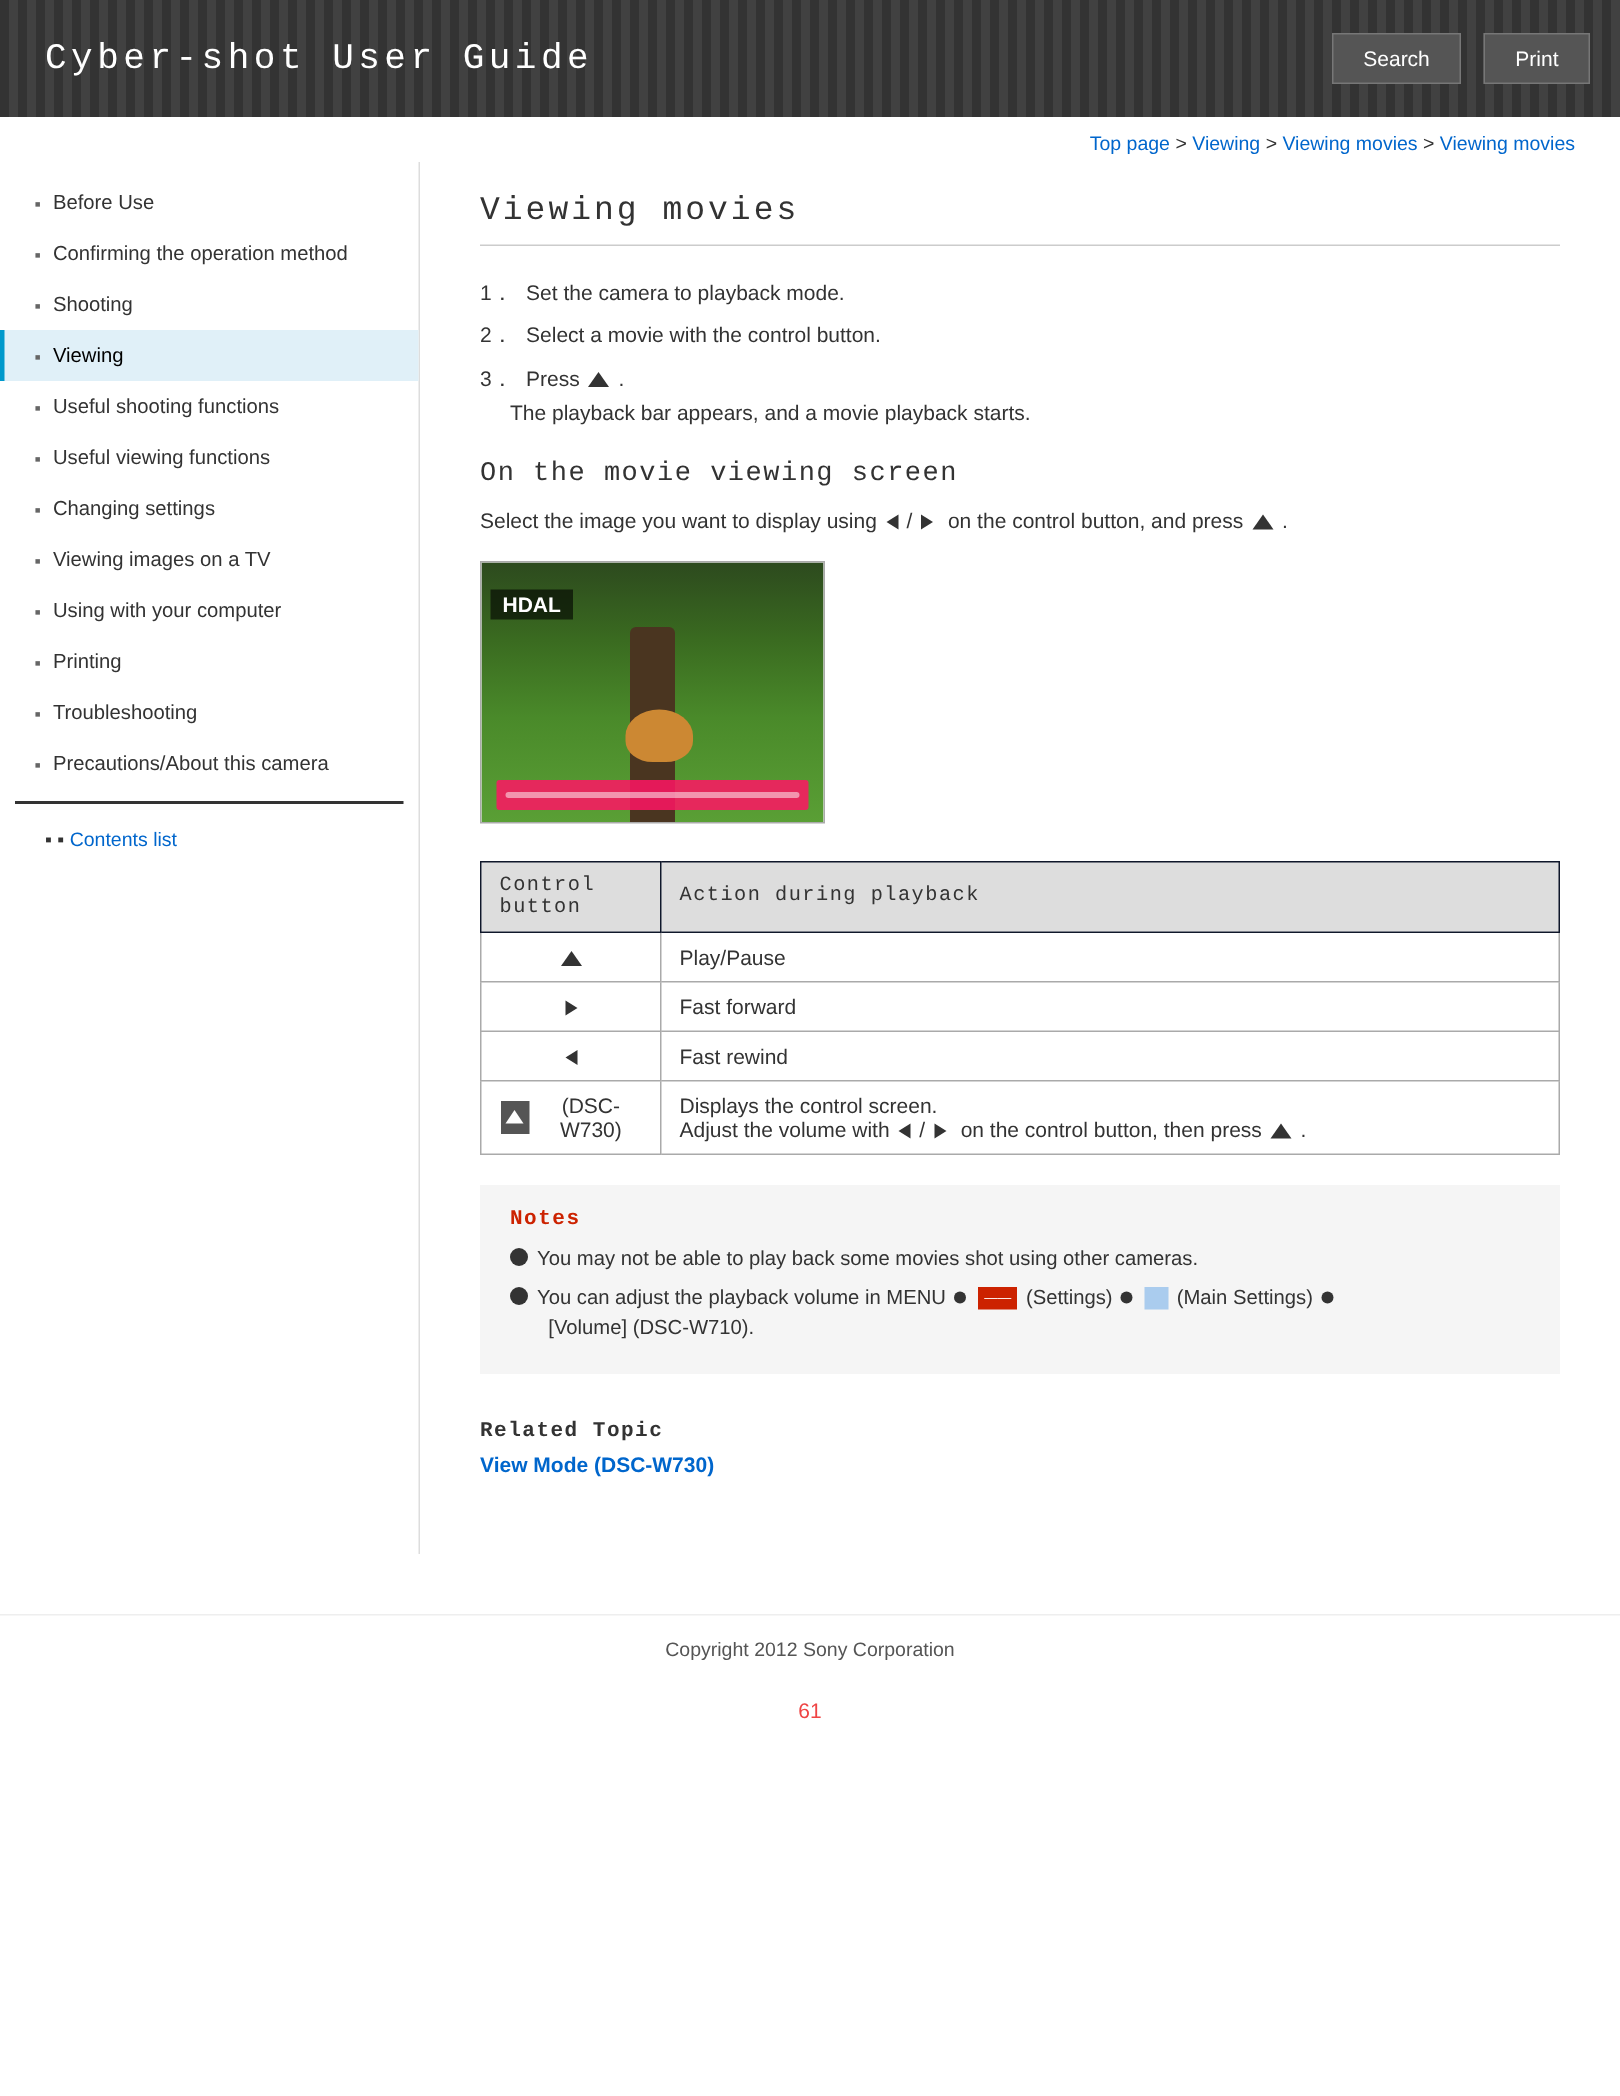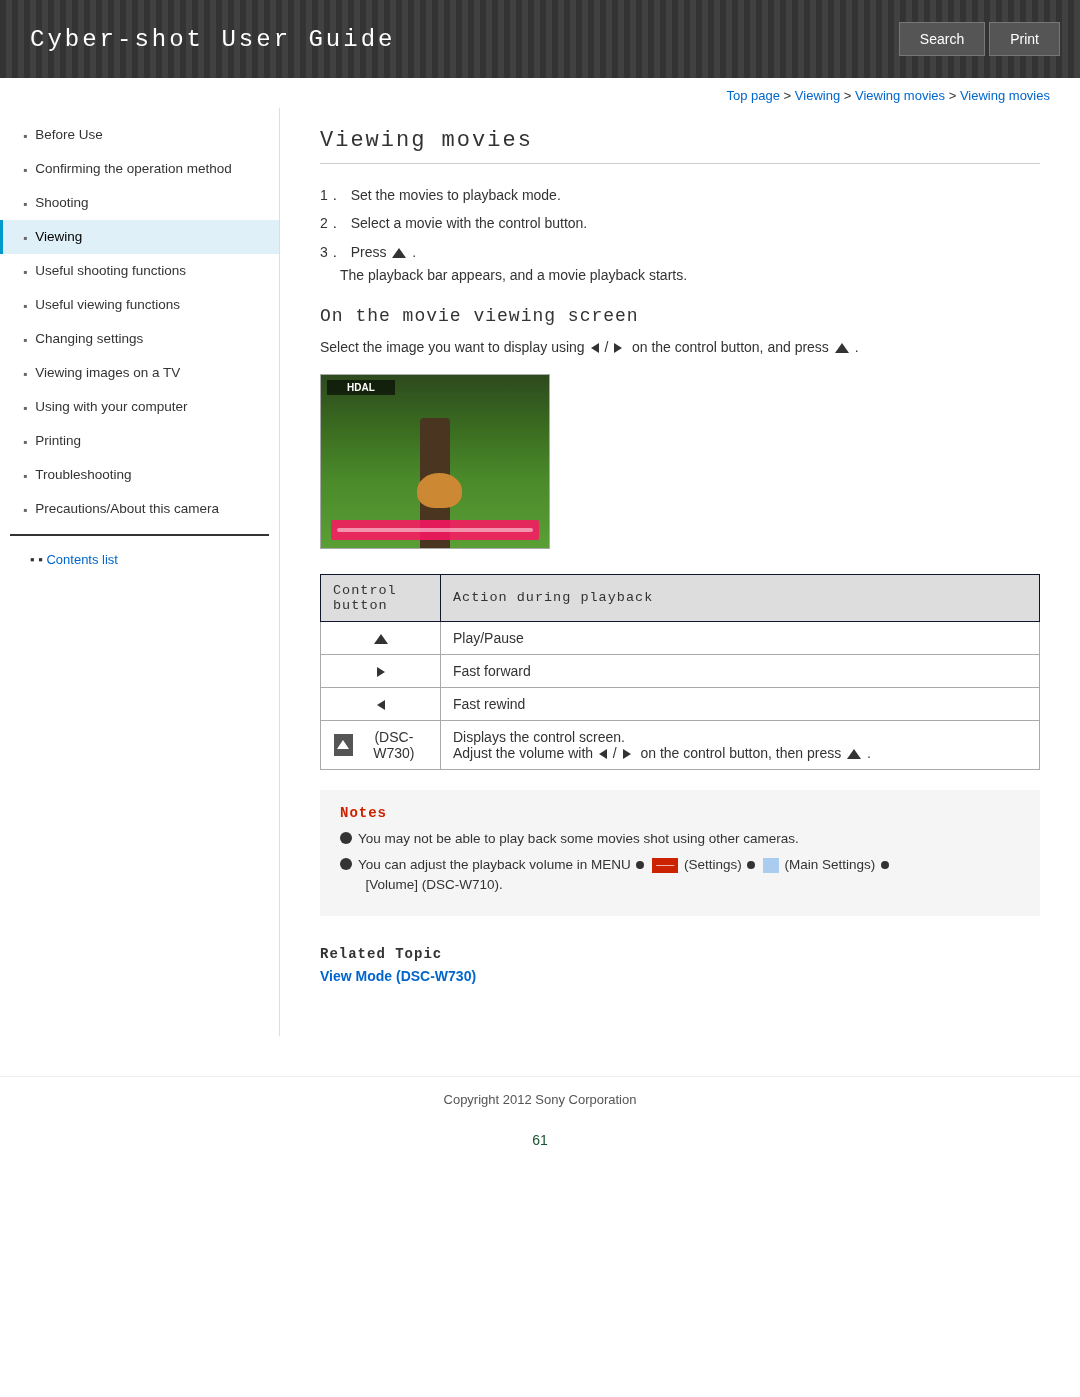--- a/index.html
+++ b/index.html
@@ -51,20 +51,21 @@
       z-index: 1;
     }
     .header-btn {
       background: #555;
       color: #fff;
       border: 1px solid #777;
       padding: 8px 20px;
       font-size: 14px;
       cursor: pointer;
       font-family: Arial, sans-serif;
+      margin-left: 11px;
     }
 
     
     .breadcrumb {
       text-align: right;
       padding: 10px 30px 5px;
       font-size: 13px;
     }
     .breadcrumb a {
       color: #0066cc;
@@ -243,26 +244,26 @@
       bottom: 40px;
       left: 50%;
       transform: translateX(-40%);
       width: 45px;
       height: 35px;
       background: #cc8833;
       border-radius: 50% 50% 40% 40%;
     }
     .movie-badge {
       position: absolute;
-      top: 5px;
+      top: 18px;
       left: 6px;
       background: rgba(0,0,0,0.6);
       color: #fff;
-      font-size: 10px;
-      padding: 2px 20px;
+      font-size: 14px;
+      padding: 2px 8px;
       font-weight: bold;
     }
     .movie-playbar {
       position: absolute;
       bottom: 8px;
       left: 10px;
       right: 10px;
       height: 20px;
       background: rgba(255,20,100,0.85);
       border-radius: 2px;
@@ -404,21 +405,21 @@
       font-size: 13px;
       color: #555;
       border-top: 1px solid #eee;
       margin-top: 20px;
     }
 
     
     .page-number {
       text-align: center;
       font-size: 14px;
-      color: #14532d;
+      color: #ef4444;
       padding: 10px;
     }
 
     .left-arrow {
       display: inline-block;
       width: 0;
       height: 0;
       border-right: 8px solid #333;
       border-top: 5px solid transparent;
       border-bottom: 5px solid transparent;
@@ -516,21 +517,21 @@
     </div>
   </nav>
 
   <main class="content">
 
     <h1 class="page-heading">Viewing movies</h1>
 
     <ol class="steps-list">
       <li>
         <span class="step-num">1．</span>
-        <span>Set the movies to playback mode.</span>
+        <span>Set the camera to playback mode.</span>
       </li>
       <li>
         <span class="step-num">2．</span>
         <span>Select a movie with the control button.</span>
       </li>
       <li>
         <span class="step-num">3．</span>
         <span>Press </span>
         <span class="play-up-triangle"></span>
         <span>.</span>

